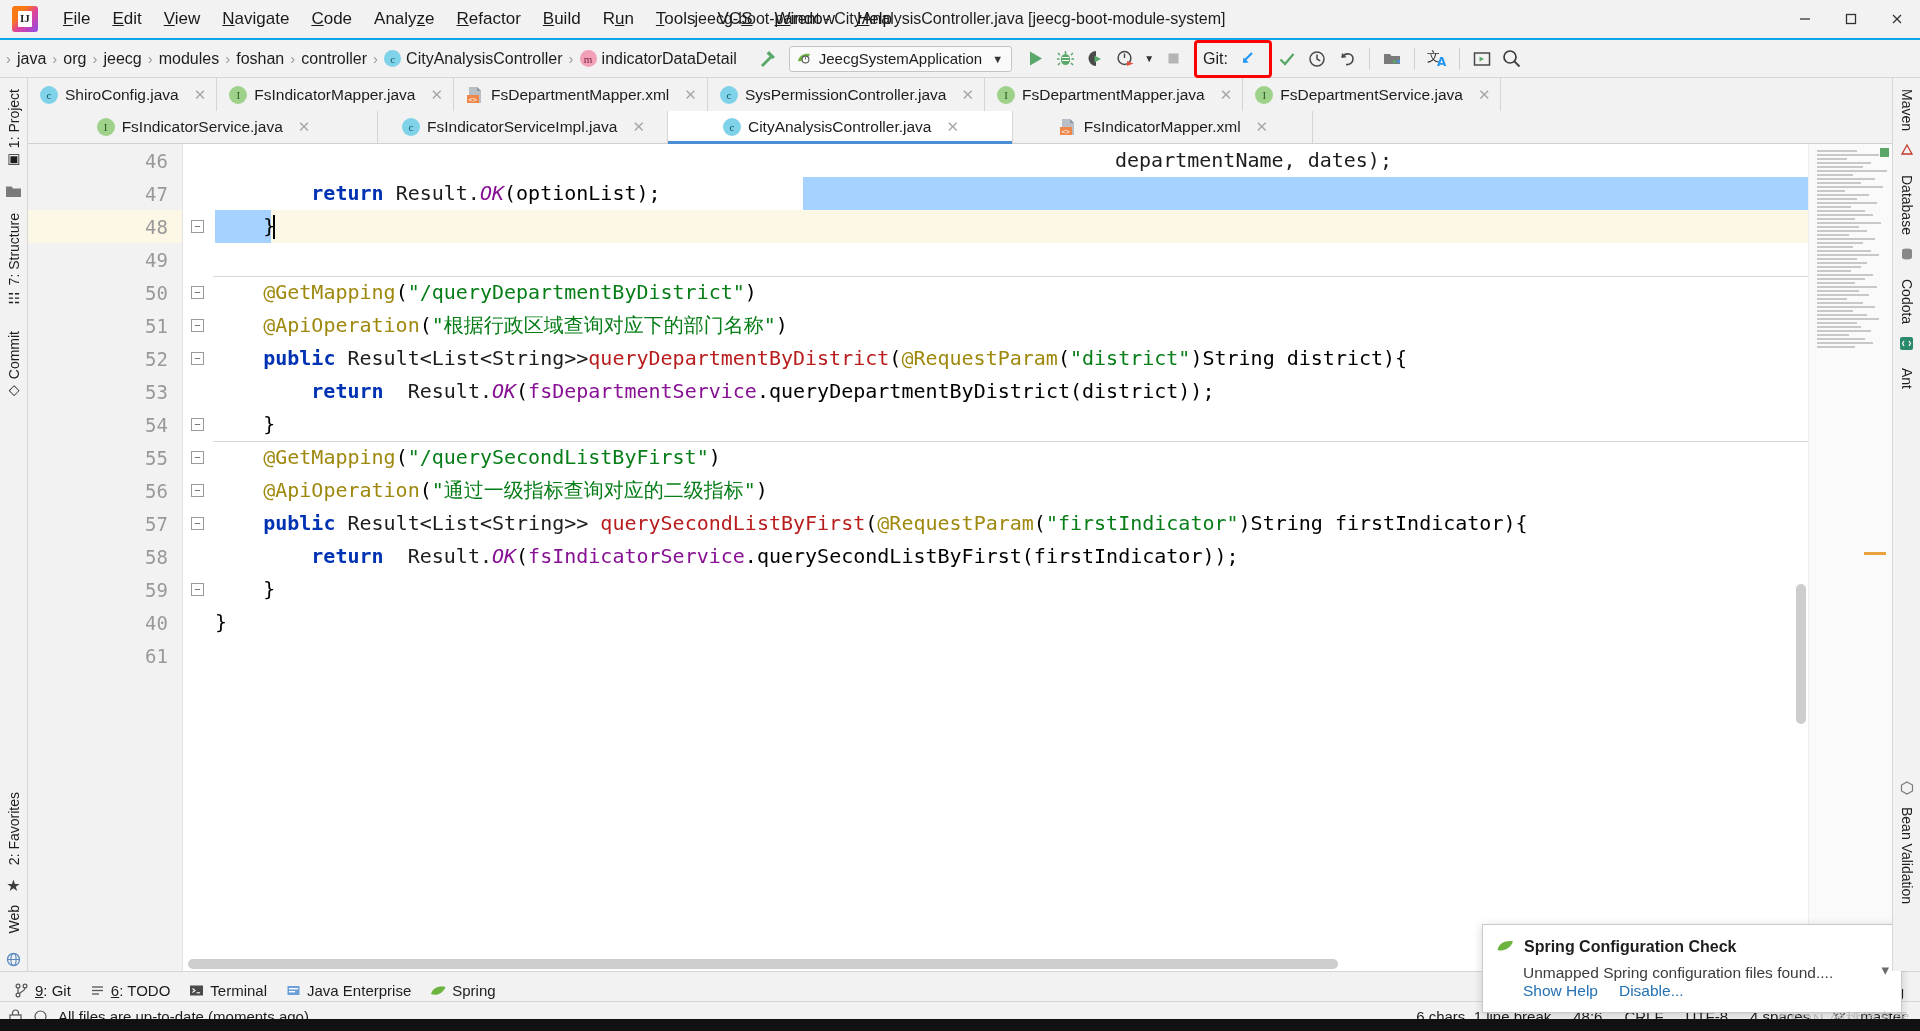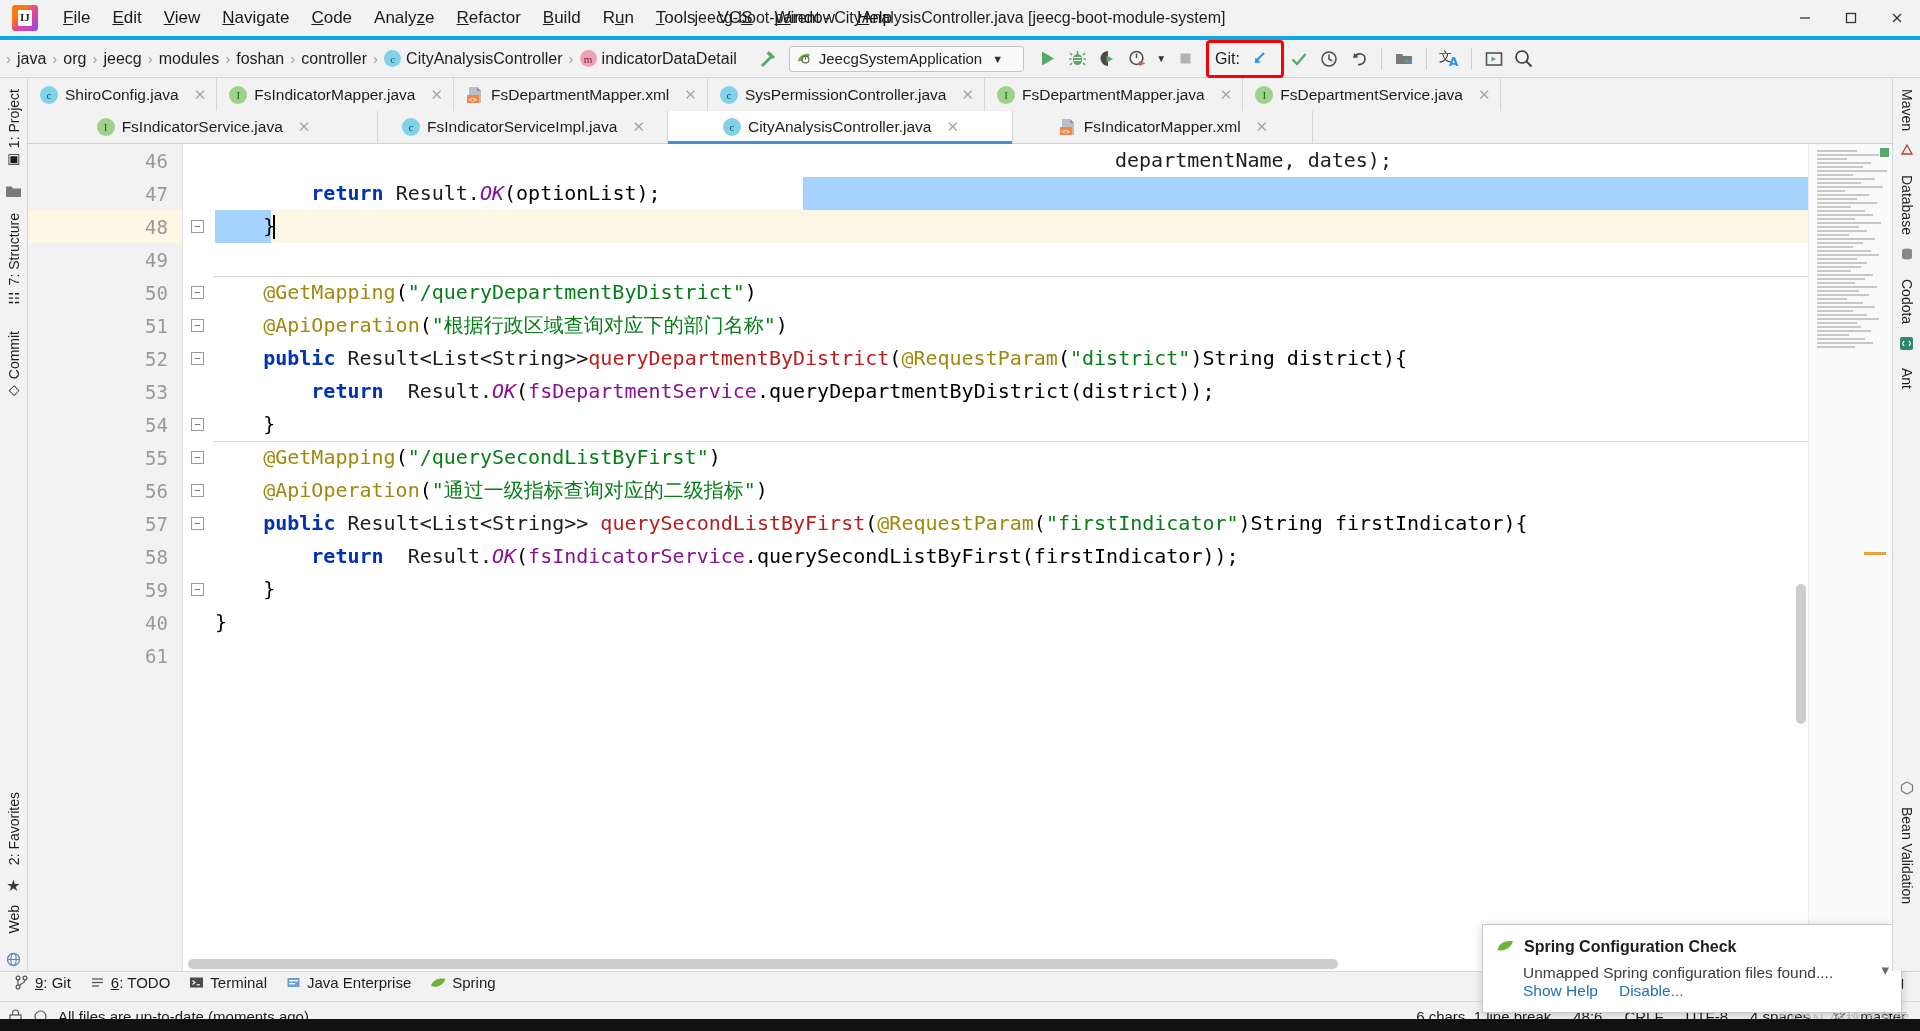--- a/index.html
+++ b/index.html
@@ -7,21 +7,21 @@
     width: 1920px; height: 1031px;
     font-family: "Liberation Sans", sans-serif;
     background: #f2f2f2; overflow: hidden;
     -webkit-font-smoothing: antialiased;
   }
   .app { position: relative; width: 1920px; height: 1031px; display: flex; flex-direction: column; background:#f2f2f2; }
 
   
   .titlebar {
     height: 40px; display: flex; align-items: center;
-    background: #f2f2f2; border-bottom: 4px solid #0ea5e9;
+    background: #f2f2f2; border-bottom: 2px solid #0ea5e9;
     position: relative; flex: 0 0 40px;
   }
   .logo { width: 30px; height: 30px; margin-left: 10px; position: relative; flex: 0 0 30px; }
   .logo-sq { position:absolute; width:26px;height:26px; left:2px; top:2px; border-radius:3px;
     background: linear-gradient(135deg,#f97a12 0%,#f97a12 30%,#e0429b 55%,#8e4de8 100%); }
   .logo-inner { position:absolute; left:8px; top:7px; width:14px;height:16px; background:#fff; border-radius:1px;}
   .logo-ij { position:absolute; left:10px; top:8px; color:#222; font-size:11px; font-weight:bold; font-family:"Liberation Serif",serif;}
   .menubar { display:flex; align-items:center; height:100%; margin-left: 12px; }
   .menu-item {
     padding: 4px 11px; font-size: 17px; color: #1a1a1a; cursor: default;
@@ -43,21 +43,21 @@
   .crumbs { display:flex; align-items:center; height:100%; }
   .crumb { display:flex; align-items:center; font-size:16px; color:#1d1d1d; padding: 0 2px;}
   .crumb-sep { color:#9a9a9a; font-size:15px; padding:0 4px; }
   .cicon { width:17px;height:17px;border-radius:50%; display:inline-flex;align-items:center;justify-content:center;
     font-size:11px; color:#fff; margin-right:5px; font-family:"Liberation Serif",serif; }
   .cicon.c { background:#7fd2e8; color:#1c5c6e;}
   .cicon.m { background:#f2a0b8; color:#7a2340;}
 
   .tb-sep { width:1px; height:22px; background:#cfcfcf; margin: 0 7px; }
   .runcfg {
-    display:flex; align-items:center; height:26px; padding: 0 20px 0 6px;
+    display:flex; align-items:center; height:26px; padding: 0 8px 0 6px;
     border:1px solid #c4c4c4; border-radius:3px; background:#fafafa; margin-left: 6px;
     font-size: 15px; color:#1d1d1d; white-space:nowrap;
   }
   .spring-leaf { width:17px;height:17px;margin-right:6px; position:relative;}
   .tbtn { width:30px;height:28px;display:flex;align-items:center;justify-content:center; border-radius:3px;}
   .git-label { font-size:16px; color:#1d1d1d; margin-right:5px;}
   .git-box {
     display:flex;align-items:center; border: 3px solid #ff0000; border-radius:4px;
     padding: 3px 6px; margin-left: 6px; height:38px;
   }
@@ -147,21 +147,21 @@
   }
   .notif-head { display:flex; align-items:center; gap:9px; }
   .notif-title { font-size:16px; font-weight:bold; color:#1d1d1d;}
   .notif-body { font-size:15.5px; color:#3c3c3c; margin: 8px 0 0 27px; padding-right:26px;}
   .notif-links { margin: 0 0 0 27px; display:flex; gap:21px;}
   .notif-links a { color:#2470b3; font-size:15.5px; text-decoration:none;}
   .notif-chev { position:absolute; right:12px; top:36px; color:#6b6b6b; font-size:15px;}
 
   
   .toolbar-bottom {
-    height: 30px; flex: 0 0 30px; display:flex; align-items:flex-start; gap: 3px;
+    height: 30px; flex: 0 0 30px; display:flex; align-items:flex-end; gap: 3px;
     background:#f2f2f2; border-top:1px solid #d6d6d6; padding: 0 6px;
     font-size: 15px; color:#1d1d1d;
   }
   .tw { display:flex; align-items:center; gap:6px; padding: 2px 8px; border-radius:3px; white-space:nowrap;}
   .tw u { text-decoration: underline; }
   .evlog { margin-left:auto; display:flex; align-items:center; gap:7px; padding-right:10px;}
   .badge { width:19px;height:19px;border-radius:50%; background:#e06c4b; color:#fff; font-size:12px;
     display:flex;align-items:center;justify-content:center; }
 
   

